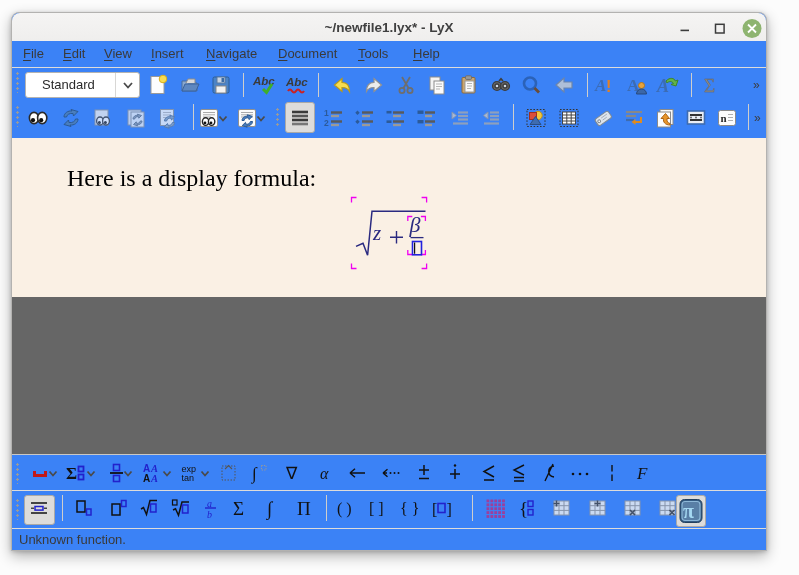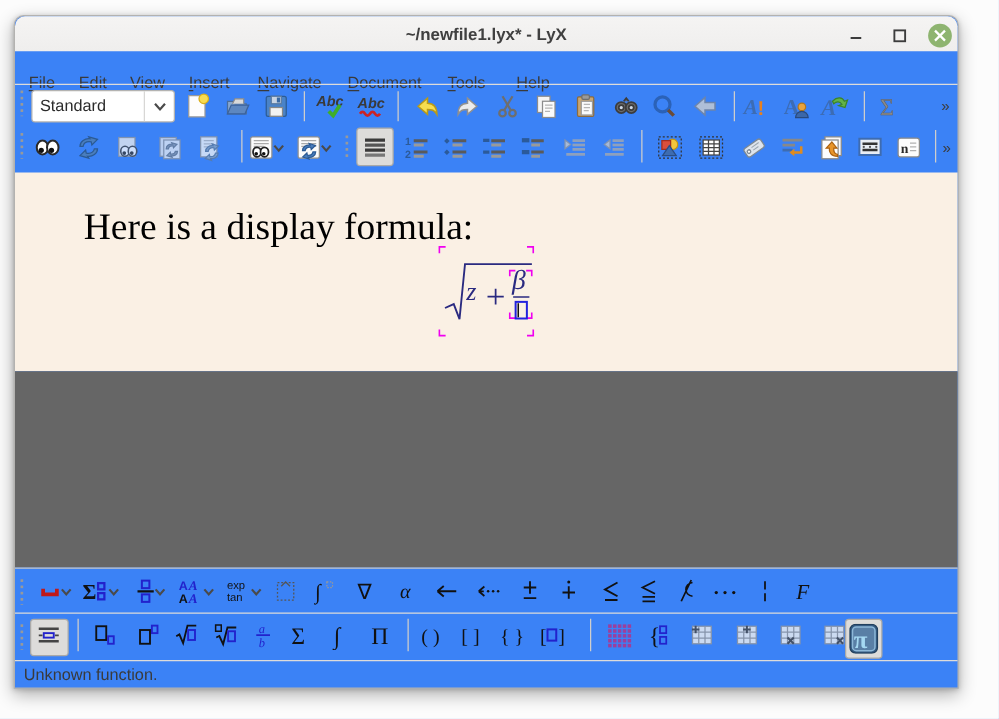--- a/index.html
+++ b/index.html
@@ -1,31 +1,31 @@
 <!DOCTYPE html>
 <html><head><meta charset="utf-8"><style>
 *{margin:0;padding:0;box-sizing:border-box}
 html,body{width:799px;height:575px;background:#fcfcfc;font-family:"Liberation Sans",sans-serif;overflow:hidden}
 #win{position:absolute;left:11px;top:12px;width:756px;height:539px;background:#3b82f6;border:1px solid #b3b2b0;border-radius:8px 8px 0 0;box-shadow:0 5px 14px rgba(0,0,0,.30),0 1px 4px rgba(0,0,0,.18)}
 #titlebar{position:absolute;left:0;top:0;width:100%;height:28px;border-radius:8px 8px 0 0;background:linear-gradient(#f5f4f3,#efeeed);text-align:center;font-size:13.5px;font-weight:bold;color:#404040;line-height:30px}
 .wbtn{position:absolute;top:0;height:28px}
 #menubar{position:absolute;left:0;top:28px;width:100%;height:26px;font-size:13px;color:#3a3a3a}
-.mi{position:absolute;top:17px}
+.mi{position:absolute;top:5px}
 .mi u{text-decoration-thickness:1px;text-underline-offset:2px}
 #tb1{position:absolute;left:0;top:54px;width:100%;height:34px;border-top:1px solid #dddcda}
 #tb2{position:absolute;left:0;top:88px;width:100%;height:37px}
 #doc{position:absolute;left:0;top:125px;width:100%;height:159px;background:#faf0e4}
 #gray{position:absolute;left:0;top:284px;width:100%;height:157px;background:#666666}
 #mtb1{position:absolute;left:0;top:441px;width:100%;height:36px;border-top:1px solid #c9c8c6}
 #mtb2{position:absolute;left:0;top:477px;width:100%;height:38px;border-top:1px solid #dddcda}
 #status{position:absolute;left:0;top:515px;width:100%;height:23px;border-top:1px solid #dddcda;font-size:13px;color:#3a3a3a;padding:3px 0 0 7px}
 .ic{position:absolute}
 .vsep{position:absolute;width:1px;background:#cfcecc}
 .grip{position:absolute;width:5px;background-image:radial-gradient(circle,#9a9a98 1px,transparent 1.1px);background-size:5px 5px}
-#combo{position:absolute;left:13px;top:4px;width:115px;height:26px;background:#fff;border:1px solid #b4b3b1;border-radius:3px;font-size:13px;color:#2a2a2a;line-height:24px;padding-left:6px}
+#combo{position:absolute;left:13px;top:4px;width:115px;height:26px;background:#fff;border:1px solid #b4b3b1;border-radius:3px;font-size:13px;color:#2a2a2a;line-height:24px;padding-left:16px}
 #combo .arr{position:absolute;right:0;top:0;width:24px;height:24px;border-left:1px solid #d8d7d5}
 .pressed{position:absolute;background:#dddcda;border:1px solid #aaa9a7;border-radius:3px}
 .doctext{position:absolute;font-family:"Liberation Serif",serif;color:#000}
 </style></head><body>
 <div id="win">
 
 <div id="titlebar">~/newfile1.lyx* - LyX</div>
 <svg class="wbtn" style="left:663px;width:24px" viewBox="0 0 24 28">
       <path d="M5.5 17.4 h8.5" stroke="#3c3c3c" stroke-width="1.6"></path>
     </svg>
@@ -336,21 +336,21 @@
         <rect x="3.5" y="4.5" width="17" height="15" rx="2" fill="#fcfcfc" stroke="#8a8a8a"></rect>
         <text x="5.5" y="16" font-size="11" font-weight="bold" fill="#2a2a2a" font-family="Liberation Serif">n</text>
         <path d="M13 8.5 h5 M13 11.5 h5 M13 14.5 h5" stroke="#b0b0b0"></path>
       </svg>
 <div class="vsep" style="left:736.0px;top:3.0px;height:26px"></div>
 <svg class="ic" style="left:738.0px;top:4.5px;width:24px;height:24px" viewBox="0 0 24 24">
         <text x="4" y="16" font-family="Liberation Sans" font-size="12" fill="#3c3c3c">»</text>
       </svg>
 </div>
 <div id="doc">
-<div class="doctext" style="left:55px;top:27px;font-size:30px">Here is a display formula:</div>
+<div class="doctext" style="left:55px;top:27px;font-size:24px">Here is a display formula:</div>
 <svg style="position:absolute;left:334px;top:53px" width="88" height="86" viewBox="0 0 88 86">
 <g stroke="#f000f0" stroke-width="1.3" fill="none">
 <path d="M5.5 11.5 v-5 h5 M75.6 6.5 h5 v5"></path>
 <path d="M5.5 72.5 v5 h5 M75.6 77.5 h5 v-5"></path>
 <path d="M61.8 30 v-4.5 h4.5 M74.9 25.5 h4.5 v4.5"></path>
 <path d="M61.8 59 v4.5 h4.5 M74.9 63.5 h4.5 v-4.5"></path>
 </g>
 <g stroke="#2a2a80" fill="none">
 <path d="M10 55.4 L17 52.3 L21.6 64.3 L26 20.3 L79.5 20.3" stroke-width="1.5"></path>
 <path d="M64.5 46.6 h13" stroke-width="1.3"></path>

